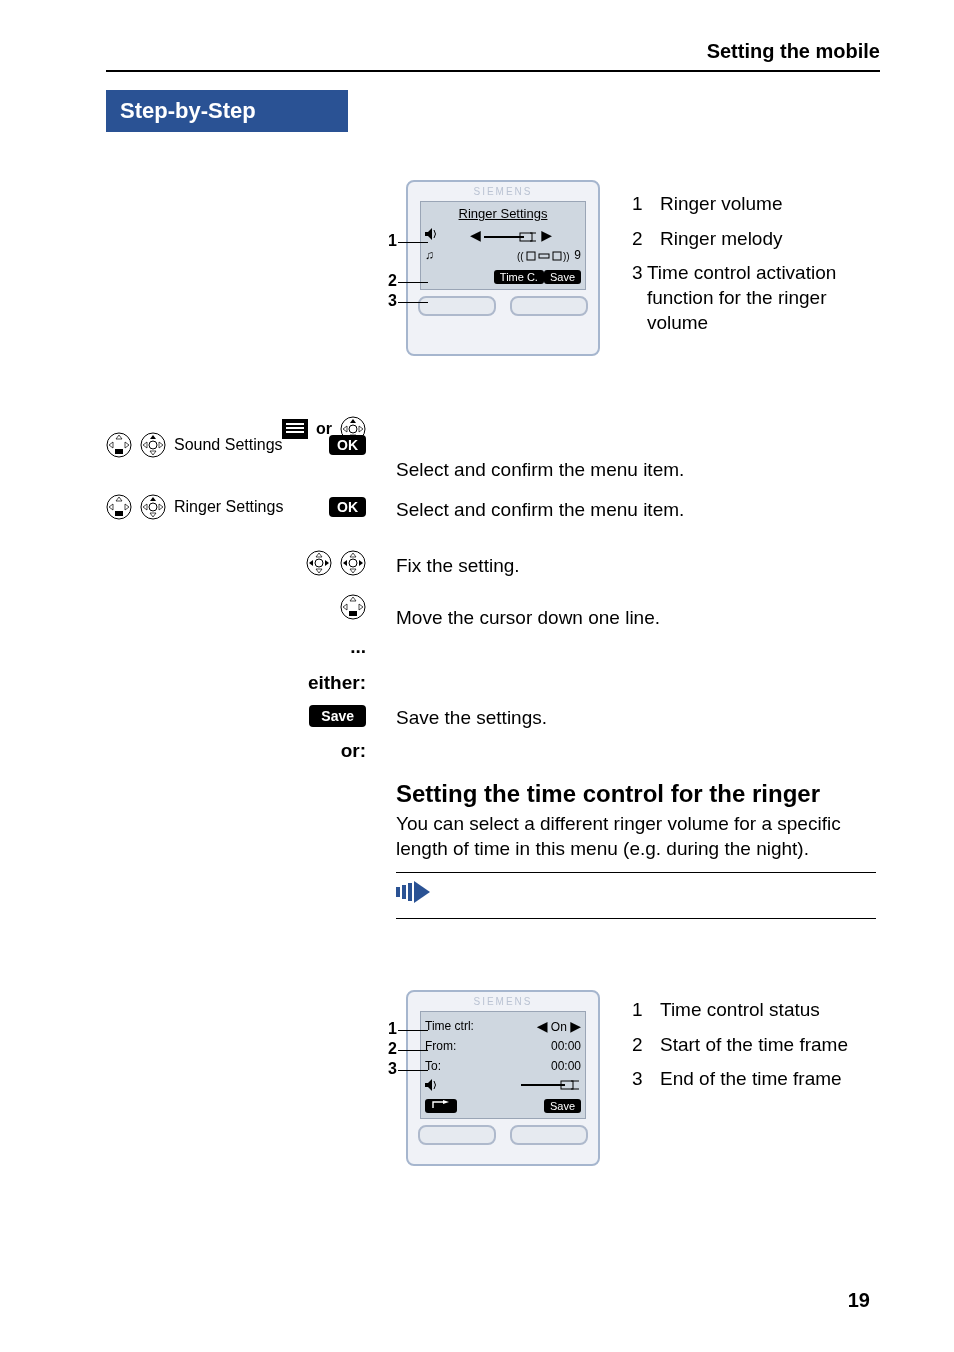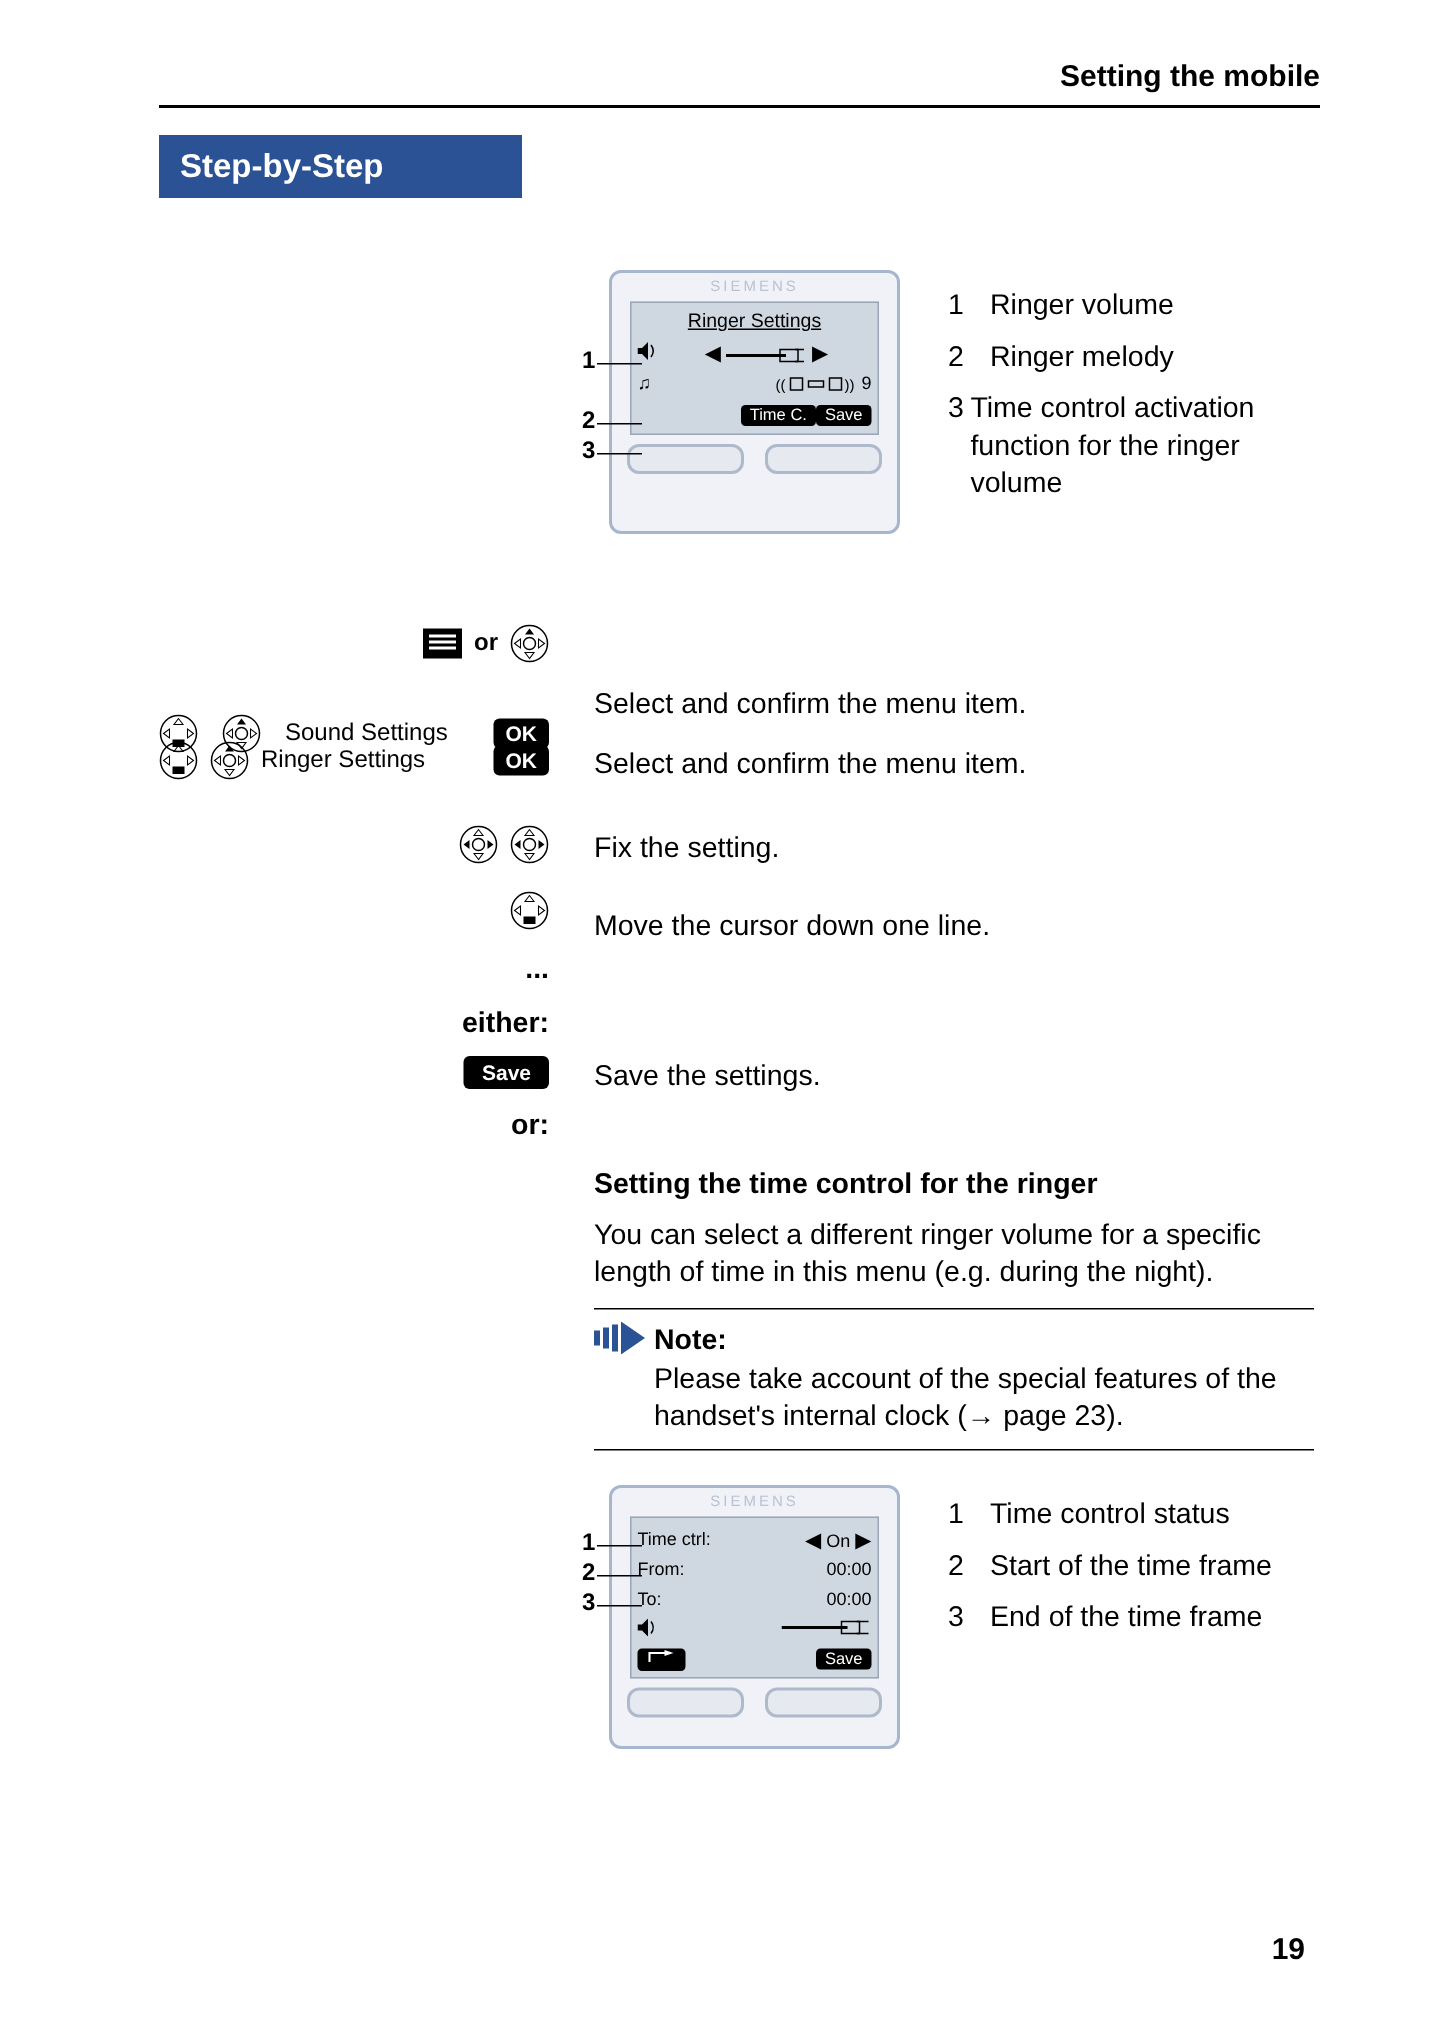--- a/index.html
+++ b/index.html
@@ -164,21 +164,21 @@
   }
   .page-num {
     position: absolute;
     bottom: 40px;
     right: 84px;
     font-weight: bold;
     font-size: 20px;
   }
   .subheading {
     font-weight: bold;
-    font-size: 19px;
+    font-size: 24px;
   }
   .note-box {
     position: absolute;
     left: 396px;
     width: 480px;
   }
   .note-rule {
     height: 1px;
     background: #000;
   }
@@ -325,21 +325,21 @@
   </svg>
 
   <div class="left-row" style="top:416px; justify-content:flex-end;">
     <span class="menu-icon"></span>
     <span class="bold">or</span>
     <span class="nav-icon"><svg width="26" height="26">
           <use href="#navcircle"></use>
         </svg></span>
   </div>
 
-  <div class="left-row" style="top:476px;gap:16px;">
+  <div class="left-row" style="top:432px;">
     <span class="nav-icon"><svg width="26" height="26">
           <use href="#navcircle-down"></use>
         </svg></span>
     <span class="nav-icon"><svg width="26" height="26">
           <use href="#navcircle"></use>
         </svg></span>
     <span style="flex:1">Sound Settings</span>
     <span class="ok-btn">OK</span>
   </div>
   <div class="rtxt" style="top:458px;">Select and confirm the menu item.</div>
@@ -391,26 +391,20 @@
     <div class="note-rule"></div>
     <div class="note-body">
       <div class="note-icon">
         <svg width="34" height="22" viewBox="0 0 34 22">
           <rect x="0" y="6" width="4" height="10" fill="#2a5294"></rect>
           <rect x="6" y="4" width="4" height="14" fill="#2a5294"></rect>
           <rect x="12" y="2" width="4" height="18" fill="#2a5294"></rect>
           <polygon points="18,0 34,11 18,22" fill="#2a5294"></polygon>
         </svg>
       </div>
-      <div style="flex:1">
-        <div class="bold">Note:</div>
-        <div>
-          <span>Please take account of the special features of the handset's internal clock (</span><span>→</span><span> page 23).</span>
-        </div>
-      </div>
     </div>
     <div class="note-rule"></div>
   </div>
 
   <div class="device" style="left:406px; top:990px;">
     <div class="device-brand">SIEMENS</div>
     <div class="device-screen">
       <div class="screen-row">
         <span>Time ctrl:</span>
         <span>

